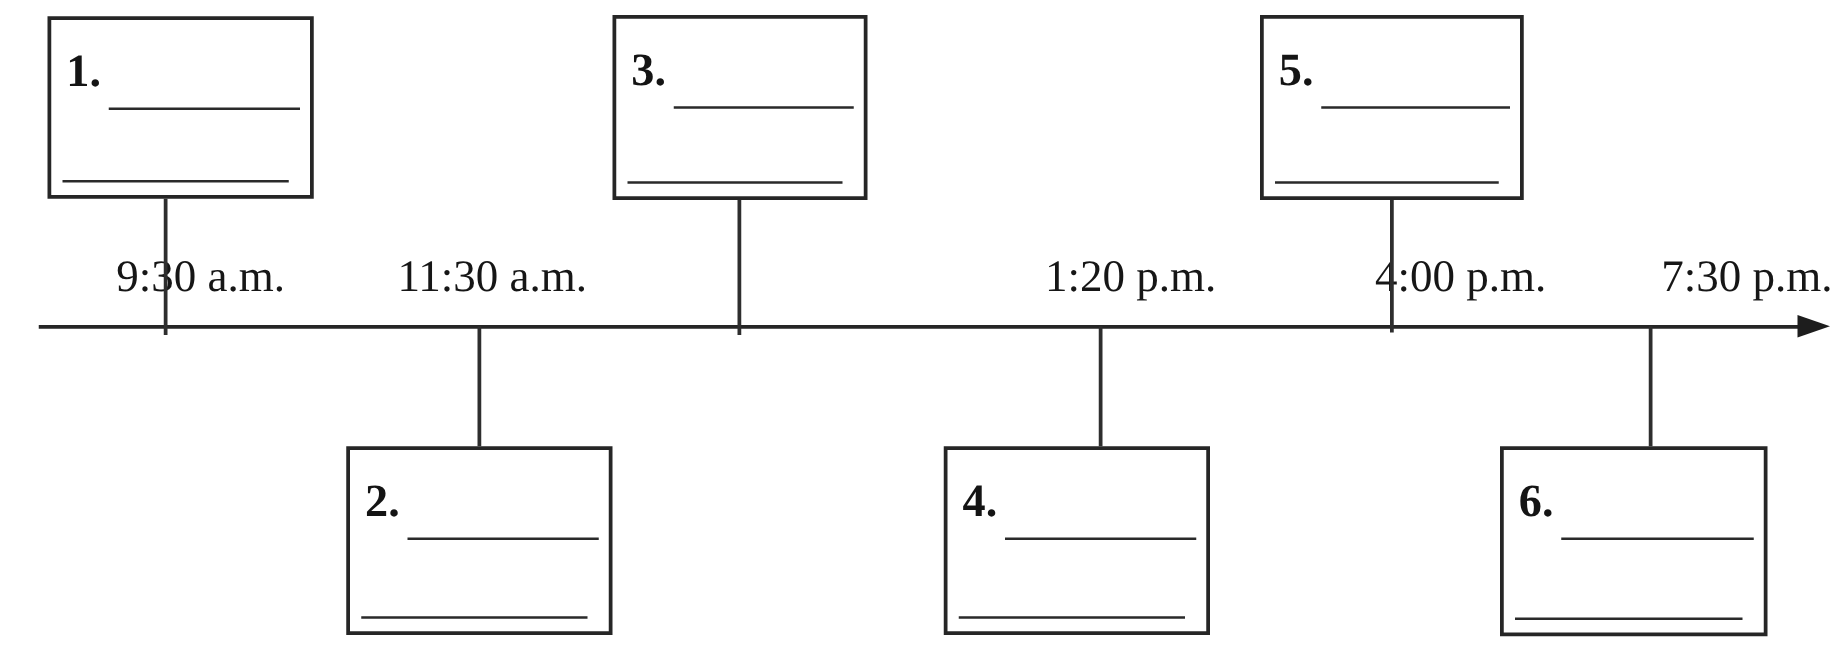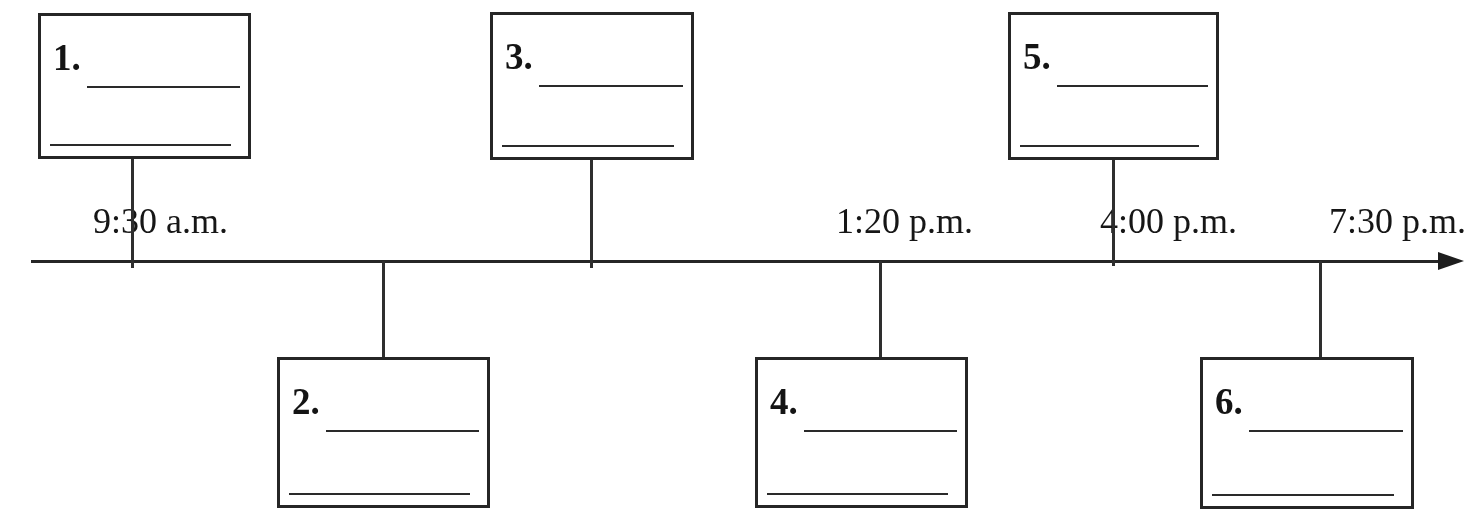--- a/index.html
+++ b/index.html
@@ -61,20 +61,21 @@
 </style>
 </head>
 <body>
 
 <div id="figure">
 
   <div class="timeline-axis"></div>
   <div class="arrowhead"></div>
 
   <span class="time-label" style="left:60px">9:30 a.m.</span>
+  <span class="time-label" style="left:285px">11:30 a.m.</span>
   <span class="time-label" style="left:803px">1:20 p.m.</span>
   <span class="time-label" style="left:1067px">4:00 p.m.</span>
   <span class="time-label" style="left:1296px">7:30 p.m.</span>
 
   <div class="connector" style="left:131px;top:158px;height:110px"></div>
   <div class="connector" style="left:590px;top:158px;height:110px"></div>
   <div class="connector" style="left:1112px;top:159px;height:107px"></div>
 
   <div class="connector" style="left:382px;top:261px;height:97px"></div>
   <div class="connector" style="left:879px;top:261px;height:97px"></div>

